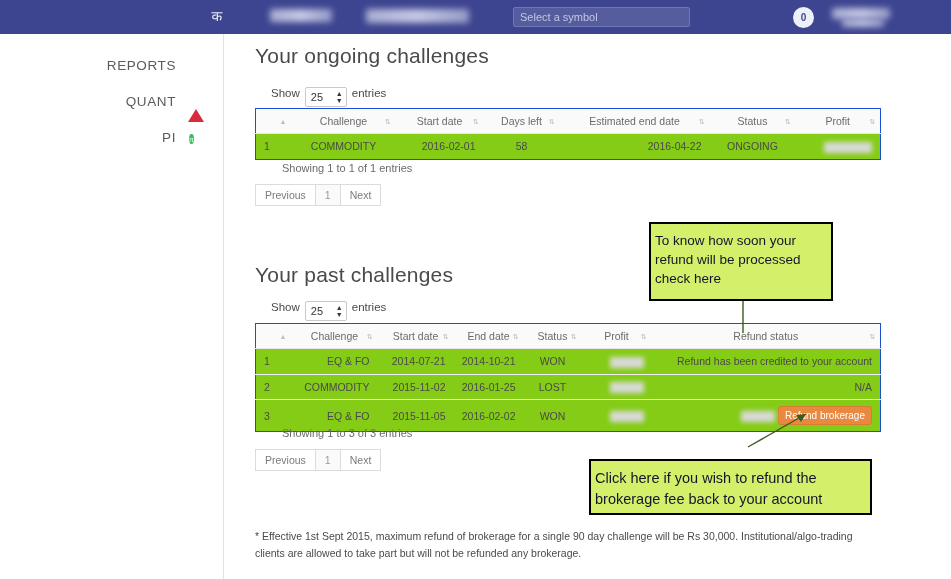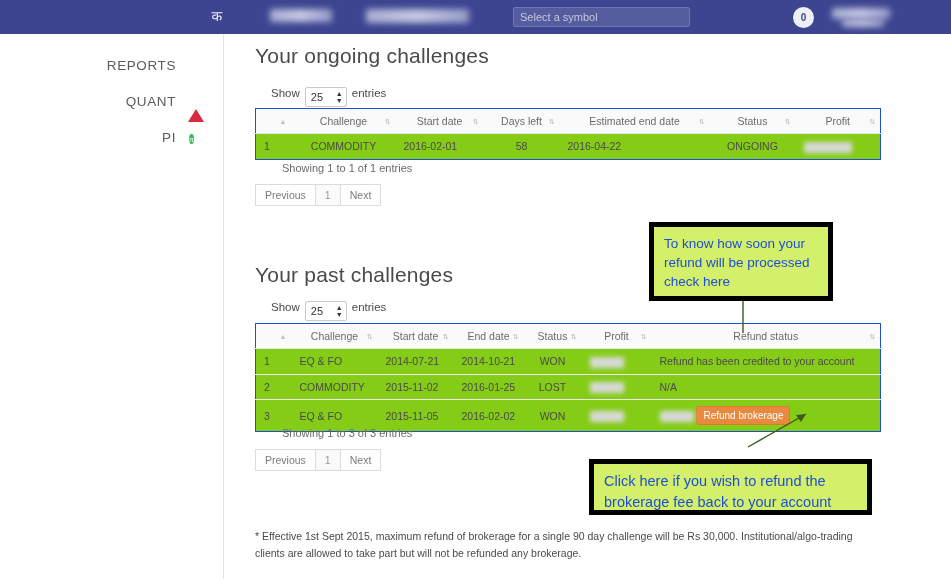--- a/index.html
+++ b/index.html
@@ -129,21 +129,21 @@
     border-bottom: 1px solid #eeeeee; white-space: nowrap;
   }
   table.dt tbody tr:last-child td { border-bottom: none; }
   .sort-ico {
     position: absolute; right: 5px; top: 50%; transform: translateY(-50%);
     color: #bdbdbd; font-size: 7px; line-height: 7px;
   }
   .th-first { text-align: left; }
   .td-num { text-align: left; }
   .td-c { text-align: center; }
-  .td-r { text-align: left; }
+  .td-r { text-align: right; }
 
   .blur-cell {
     display: inline-block; width: 48px; height: 11px;
     background: #d9d9d9; border-radius: 1px; filter: blur(2.5px);
     vertical-align: middle;
   }
   .blur-cell.sm { width: 34px; }
 
   .btn-refund {
     display: inline-block; background: #e8893f; color: #ffffff;
@@ -156,23 +156,23 @@
 
   .pager { position: absolute; display: flex; }
   .pager .pg {
     font-size: 10.5px; color: #7a7a7a; border: 1px solid #dcdcdc;
     padding: 4px 9px; background: #fff; margin-right: -1px;
   }
   .pager .pg.cur { color: #9a9a9a; background: #fafafa; }
 
   
   .callout {
-    position: absolute; background: #d4f06a; border: 5px solid #000000;
-    color: #1d4ed8; font-size: 13.5px; line-height: 19px;
-    padding: 7px 10px;
+    position: absolute; background: #d4f06a; border: 2px solid #000000;
+    color: #0f172a; font-size: 13.5px; line-height: 19px;
+    padding: 7px 4px;
     font-family: "Liberation Sans", sans-serif;
   }
   .callout-2 { font-size: 14.5px; line-height: 21px; }
 
   .anno-svg { position: absolute; left: 0; top: 0; width: 951px; height: 579px; pointer-events: none; }
 
   .footnote {
     position: absolute; font-size: 10.5px; line-height: 17px; color: #4a4a4a;
     width: 600px;
   }

